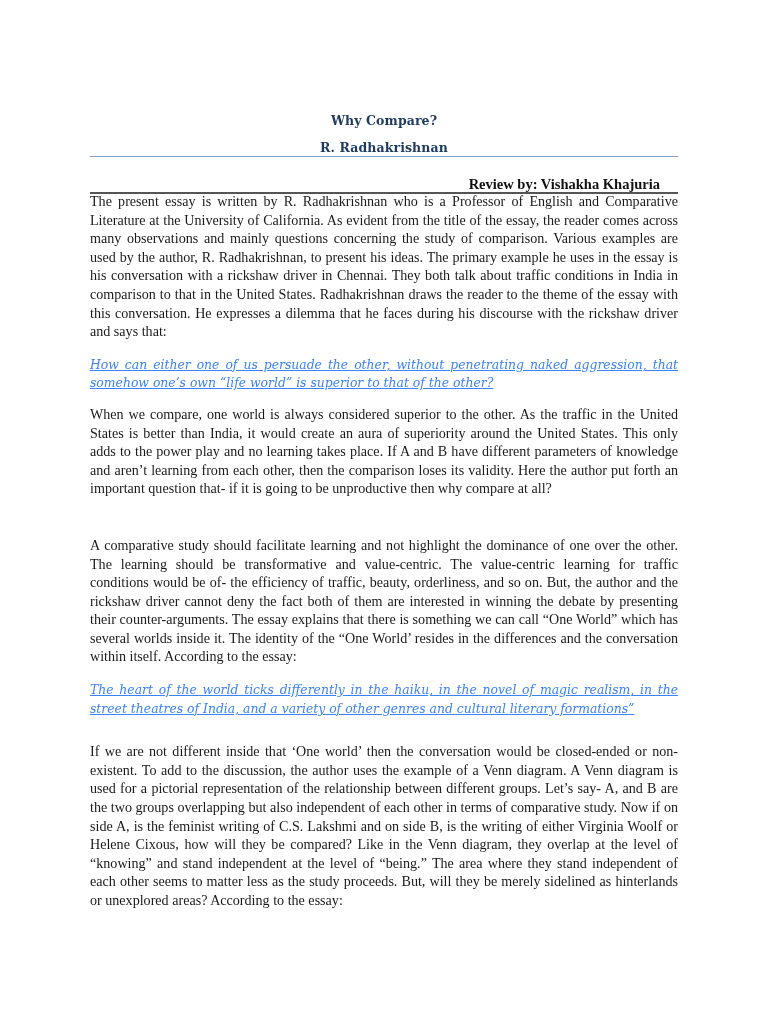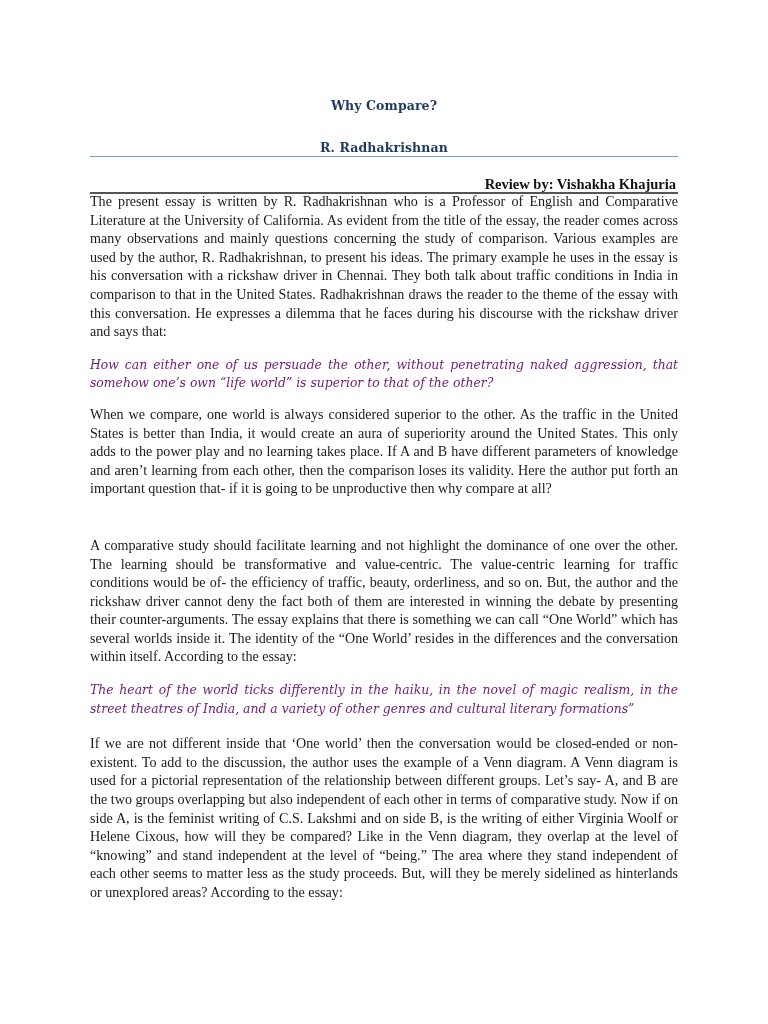--- a/index.html
+++ b/index.html
@@ -23,33 +23,33 @@
       position: absolute;
       left: 0;
       width: 588px;
       text-align: center;
       font-family: "DejaVu Serif", serif;
       font-weight: bold;
       font-size: 12.5px;
       color: #1f3a5f;
       letter-spacing: 0.1px;
     }
-    .title.t1 { top: 98px; }
+    .title.t1 { top: 113px; }
     .title.t2 { top: 140px; }
     .rule-blue {
       position: absolute;
       left: 0;
       top: 156px;
       width: 588px;
       height: 1px;
       background: #7f9fcf;
     }
     .reviewer {
       position: absolute;
-      right: 2px;
+      right: 18px;
       top: 176px;
       font-family: "Liberation Serif", serif;
       font-weight: bold;
       font-size: 14.5px;
       color: #111111;
     }
     .rule-dark {
       position: absolute;
       left: 0;
       top: 192px;
@@ -69,24 +69,25 @@
     }
     .body-text p {
       margin: 0 0 15px 0;
       text-align: justify;
     }
     .body-text p.quote {
       font-style: italic;
       font-family: "DejaVu Serif", serif;
       font-size: 12.4px;
       line-height: 18.6px;
-      color: #701a75;
+      color: #3b82f6;
+      text-decoration: underline;
     }
     .body-text p.q1 { margin-bottom: 12px; }
-    .body-text p.q2 { margin-bottom: 16px; }
+    .body-text p.q2 { margin-bottom: 24px; }
     .body-text p.p3 { margin-bottom: 38px; }
   </style>
 </head>
 <body>
 
 <div class="page">
   <div class="title t1">Why Compare?</div>
   <div class="title t2">R. Radhakrishnan</div>
   <div class="rule-blue"></div>
   <div class="reviewer">Review by: Vishakha Khajuria</div>

